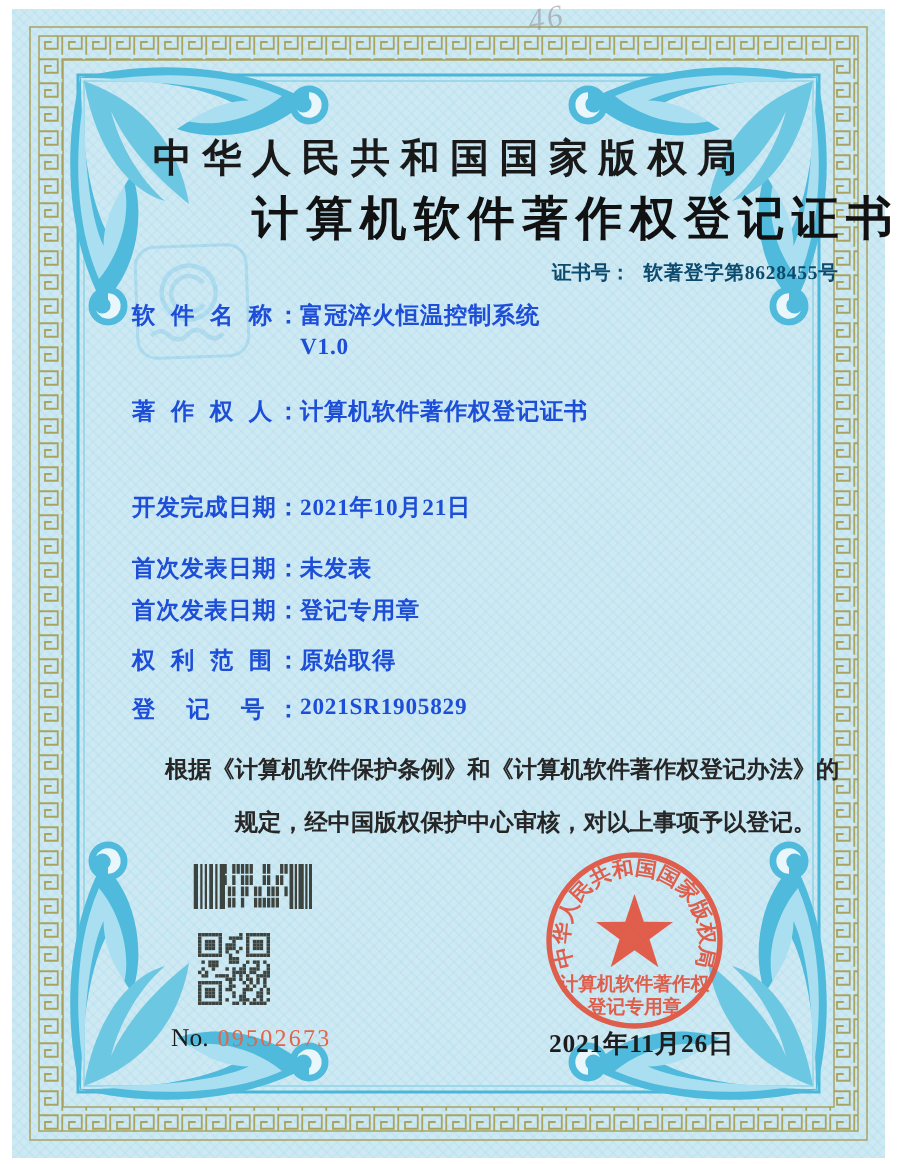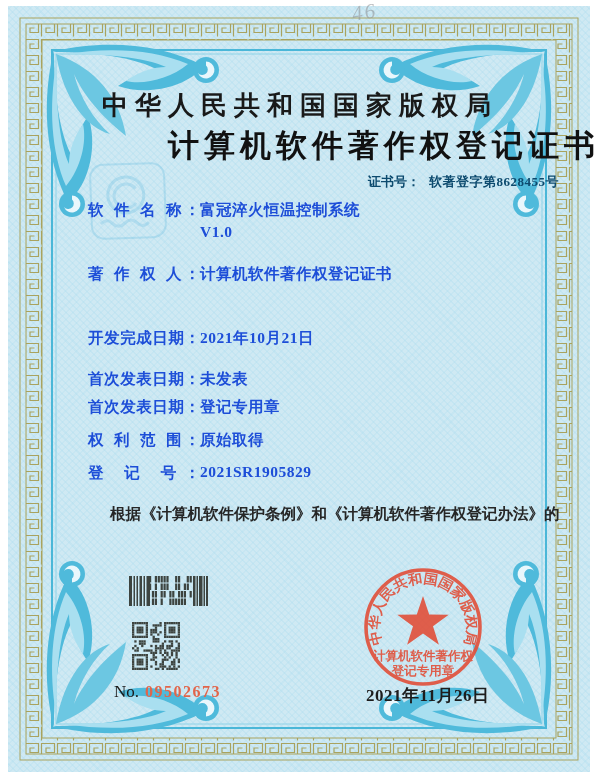--- a/index.html
+++ b/index.html
@@ -35,21 +35,21 @@
   }
   .row .val{
     display:inline-block;margin-left:0;font-family:"Liberation Serif","DejaVu Serif",serif;
     letter-spacing:.5px;
   }
   .statement{position:absolute;left:76px;top:496px;width:468px;font-size:15.5px;
     line-height:35px;font-weight:bold;color:#262626;text-align:right;}
   .statement .l1{display:block;text-indent:34px;white-space:nowrap;}
   .statement .l2{display:block;white-space:nowrap;}
   .serial{position:absolute;left:114px;top:682px;font-size:17px;color:#1a1a1a;}
-  .serial .num{color:#e2654a;font-size:16px;letter-spacing:1.5px;margin-left:6px;font-weight:bold;}
+  .serial .num{color:#e2654a;font-size:16px;letter-spacing:1.5px;margin-left:6px;}
   .issue-date{position:absolute;left:366px;top:684px;font-size:17px;font-weight:bold;
     color:#1d1d1d;letter-spacing:.5px;}
   .watermark{
     position:absolute;left:90px;top:163px;width:72px;height:72px;border-radius:14px;
     border:2px solid rgba(110,190,224,.45);transform:rotate(-2deg);opacity:.75;
   }
   .pencil{position:absolute;left:352px;top:0px;font-size:21px;color:#8f9296;opacity:.55;
     font-style:italic;transform:rotate(-10deg);letter-spacing:2px;}
   svg{display:block;}
   .abs{position:absolute;}
@@ -133,20 +133,21 @@
 </div>
 <div class="row" style="top:430px">
   <span class="lbl">权 利 范 围：</span><span class="val">原始取得</span>
 </div>
 <div class="row" style="top:463px">
   <span class="lbl">登 记 号：</span><span class="val">2021SR1905829</span>
 </div>
 
 <div class="statement">
   <span class="l1">根据《计算机软件保护条例》和《计算机软件著作权登记办法》的</span>
+  <span class="l2">规定，经中国版权保护中心审核，对以上事项予以登记。</span>
 </div>
 
 <svg class="abs" style="left:129px;top:576px" width="80" height="30" id="barcode">
     <rect x="0" y="0" width="3" height="30" fill="#3d4440"></rect>
     <rect x="4.5" y="0" width="1.5" height="30" fill="#3d4440"></rect>
     <rect x="7.5" y="0" width="1.5" height="30" fill="#3d4440"></rect>
     <rect x="10.5" y="0" width="2.5" height="30" fill="#3d4440"></rect>
     <rect x="14.5" y="0" width="1.5" height="30" fill="#3d4440"></rect>
     <rect x="17.5" y="0" width="3.5" height="30" fill="#3d4440"></rect>
     <rect x="20" y="0" width="2.2" height="6.5" fill="#3d4440"></rect>

